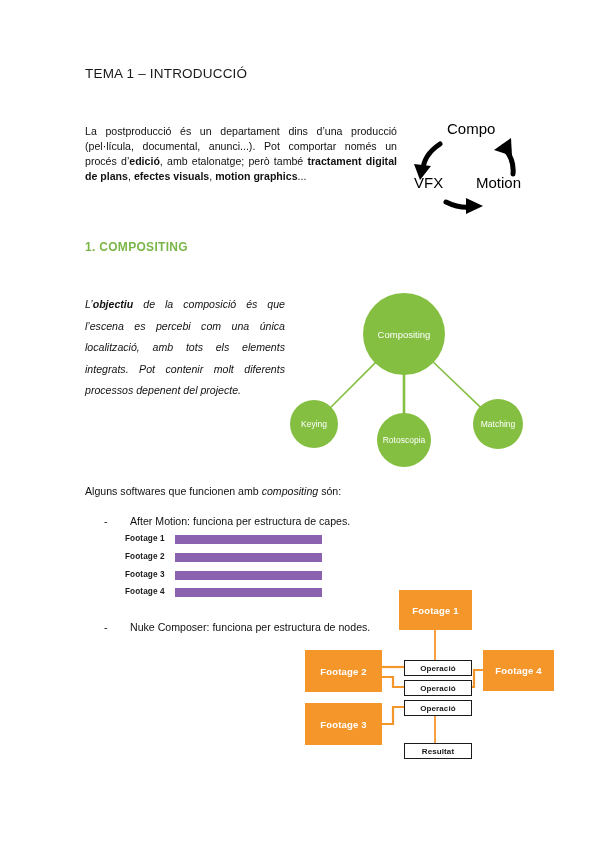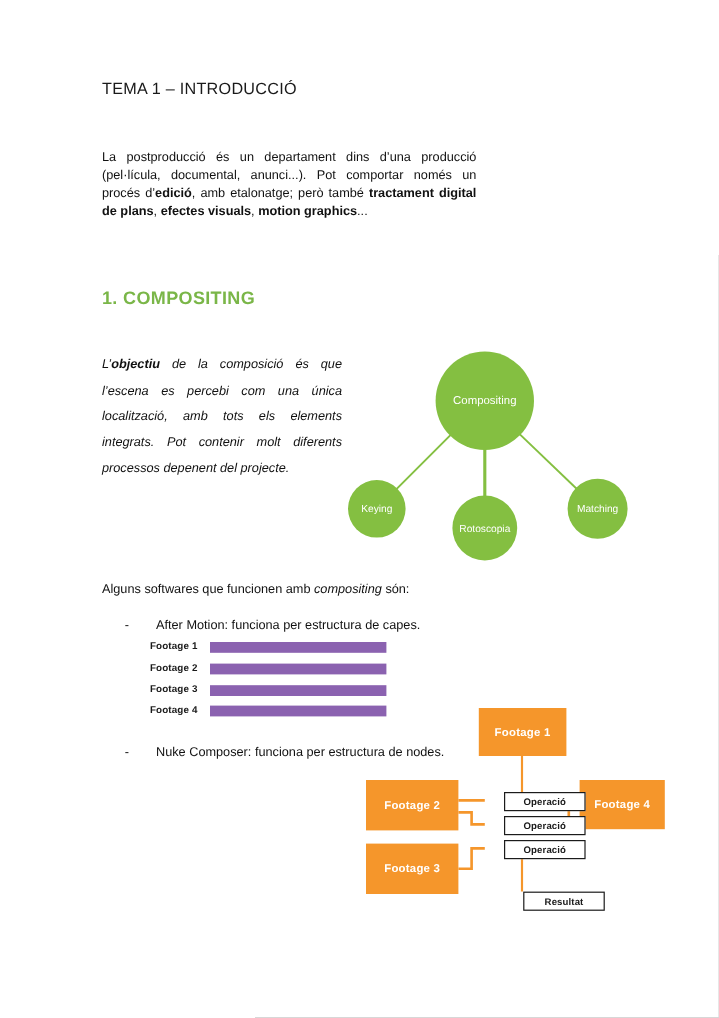--- a/index.html
+++ b/index.html
@@ -59,21 +59,21 @@
   .cyc-compo { left: 43px; top: 2px; }
   .cyc-vfx   { left: 10px; top: 56px; }
   .cyc-motion{ left: 72px; top: 56px; }
   .cycle svg { position: absolute; left: 0; top: 0; }
 
   
   .sec-head {
     position: absolute;
     left: 85px;
     top: 240px;
-    font-size: 15px;
+    font-size: 12px;
     font-weight: bold;
     color: #7ab648;
     letter-spacing: 0.3px;
     white-space: nowrap;
     text-align: center;
   }
 
   
   .def-line {
     position: absolute;
@@ -201,34 +201,49 @@
     position: absolute;
     background: #ffffff;
     border: 1.2px solid #1b1b1b;
     color: #1a1a1a;
     font-size: 8px;
     font-weight: bold;
     display: flex;
     align-items: center;
     justify-content: center;
     letter-spacing: 0.1px;
-    margin-left: 16px;
   }
 </style>
 </head>
 <body>
 
 <div class="page">
 
   <div class="doc-title">TEMA 1 – INTRODUCCIÓ</div>
 
   <div class="intro-par">
     <span>La postproducció és un departament dins d’una producció (pel·lícula, documental, anunci...). Pot comportar només un procés d’</span><b>edició</b><span>, amb etalonatge; però també </span><b>tractament digital de plans</b><span>, </span><b>efectes visuals</b><span>, </span><b>motion graphics</b><span>...</span>
   </div>
 
+  <div class="cycle">
+    <svg width="150" height="96" viewBox="0 0 150 96">
+
+      <path d="M 36 26 C 24 34 19 44 19 53" stroke="#000" stroke-width="5" fill="none" stroke-linecap="round"></path>
+      <path d="M 10 46 L 27 48 L 16 62 Z" fill="#000"></path>
+
+      <path d="M 42 84 C 52 89 60 90 68 89" stroke="#000" stroke-width="5" fill="none" stroke-linecap="round"></path>
+      <path d="M 62 80 L 79 88 L 62 96 Z" fill="#000"></path>
+
+      <path d="M 109 56 C 110 46 106 36 99 29" stroke="#000" stroke-width="5" fill="none" stroke-linecap="round"></path>
+      <path d="M 90 32 L 107 20 L 108 38 Z" fill="#000"></path>
+    </svg>
+    <div class="cycle-label cyc-compo">Compo</div>
+    <div class="cycle-label cyc-vfx">VFX</div>
+    <div class="cycle-label cyc-motion">Motion</div>
+  </div>
 
   <div class="sec-head">1. COMPOSITING</div>
 
 
   <div class="col-par col-par-1">
     <span>L’</span><b>objectiu</b><span> de la composició és que l’escena es percebi com una única localització, amb tots els elements integrats. Pot contenir molt diferents processos depenent del projecte.</span>
   </div>
 
 
   <div class="bubbles">
@@ -295,16 +310,16 @@
 
       <path d="M 139 126 L 139 155" stroke="#f5962b" stroke-width="1.8" fill="none"></path>
     </svg>
   <div class="node-box" style="left: 103px; top: 2px; width: 73px; height: 40px; background: rgb(245, 150, 43);">Footage 1</div>
       <div class="node-box" style="left: 9px; top: 62px; width: 77px; height: 42px; background: rgb(245, 150, 43);">Footage 2</div>
       <div class="node-box" style="left: 9px; top: 115px; width: 77px; height: 42px; background: rgb(245, 150, 43);">Footage 3</div>
       <div class="node-box" style="left: 187px; top: 62px; width: 71px; height: 41px; background: rgb(245, 150, 43);">Footage 4</div>
       <div class="op-box" style="left: 108px; top: 72px; width: 66px; height: 14px;">Operació</div>
       <div class="op-box" style="left: 108px; top: 92px; width: 66px; height: 14px;">Operació</div>
       <div class="op-box" style="left: 108px; top: 112px; width: 66px; height: 14px;">Operació</div>
-      <div class="op-box" style="left: 124px; top: 155px; width: 66px; height: 14px;">Resultat</div>
+      <div class="op-box" style="left: 108px; top: 155px; width: 66px; height: 14px;">Resultat</div>
     </div>
 
 </div>
 
 </body></html>

